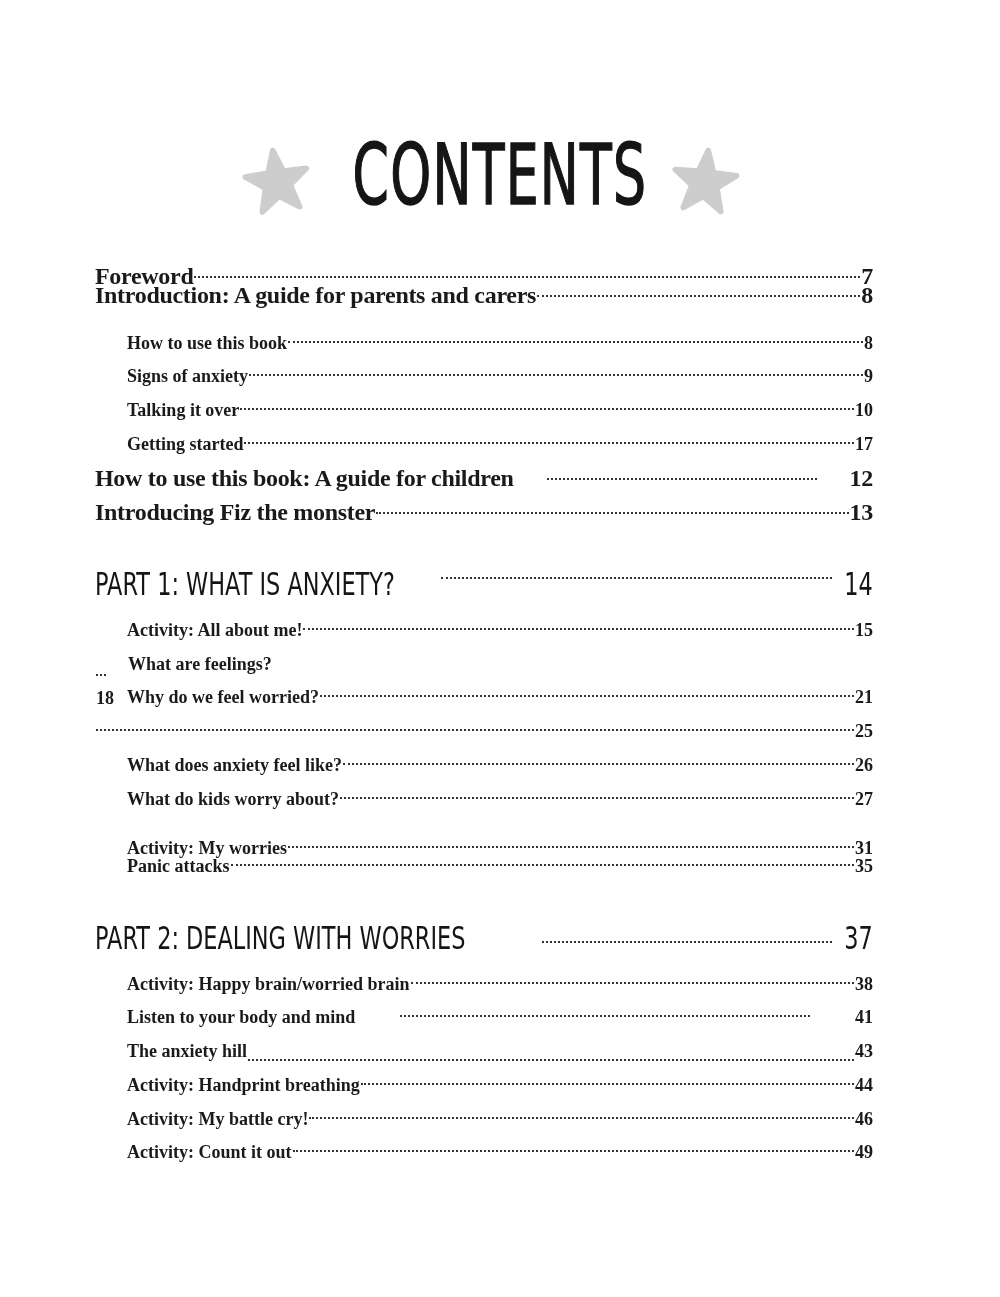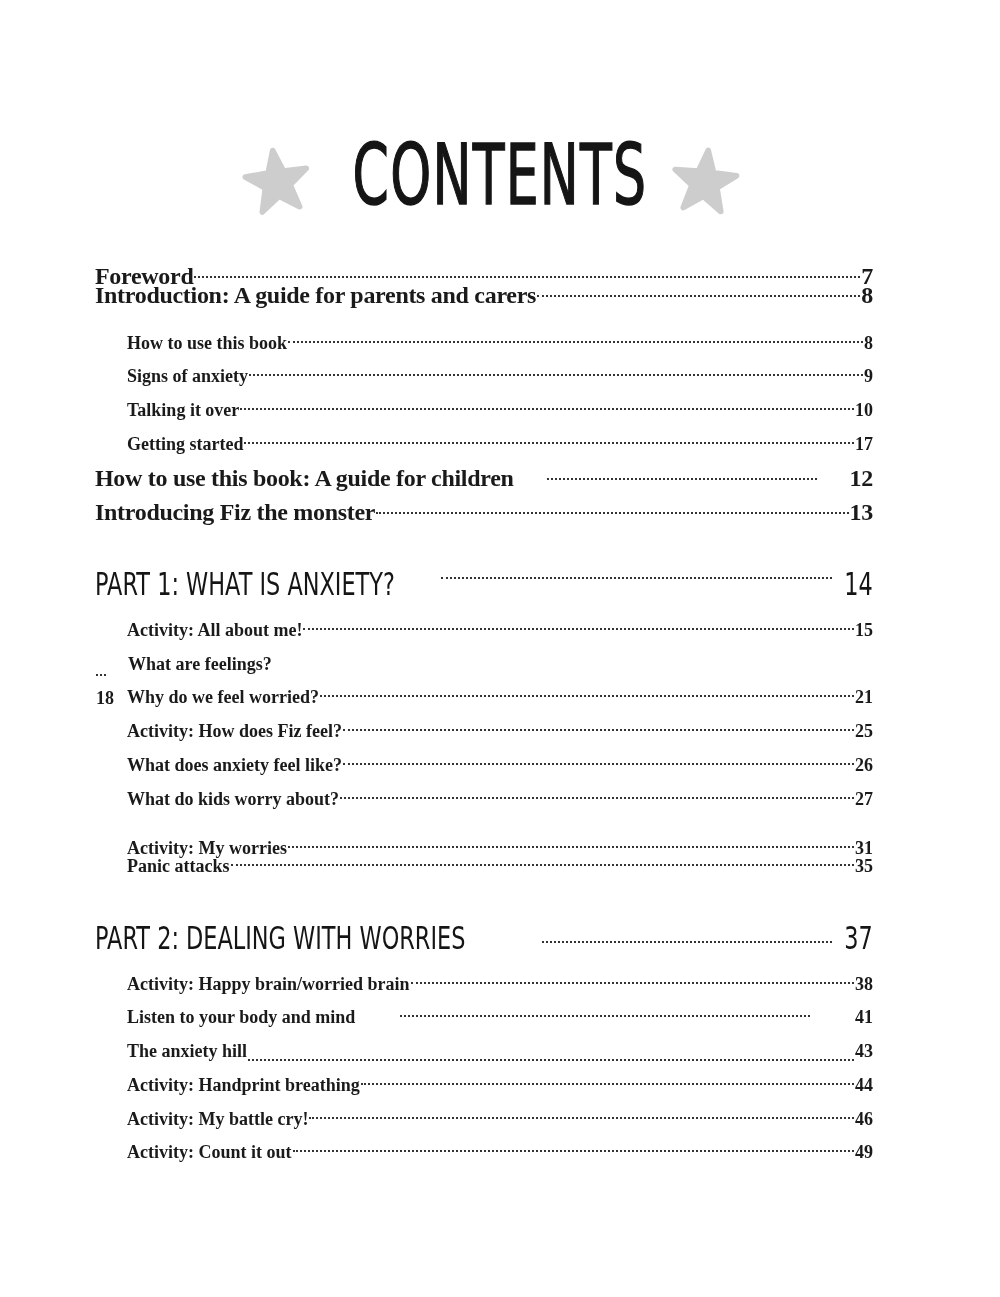--- a/index.html
+++ b/index.html
@@ -200,21 +200,20 @@
       <span class="label">What are feelings?</span>
       <span class="leader"></span>
       <span class="page-num">18</span>
     </div>
     <div class="row indent" style="top:421px;">
       <span class="label">Why do we feel worried?</span>
       <span class="leader"></span>
       <span class="page-num">21</span>
     </div>
     <div class="row indent" style="top:455px;">
-      <span class="label">Activity: How does Fiz feel?</span>
       <span class="leader"></span>
       <span class="page-num">25</span>
     </div>
     <div class="row indent" style="top:489px;">
       <span class="label">What does anxiety feel like?</span>
       <span class="leader"></span>
       <span class="page-num">26</span>
     </div>
     <div class="row indent" style="top:523px;">
       <span class="label">What do kids worry about?</span>

